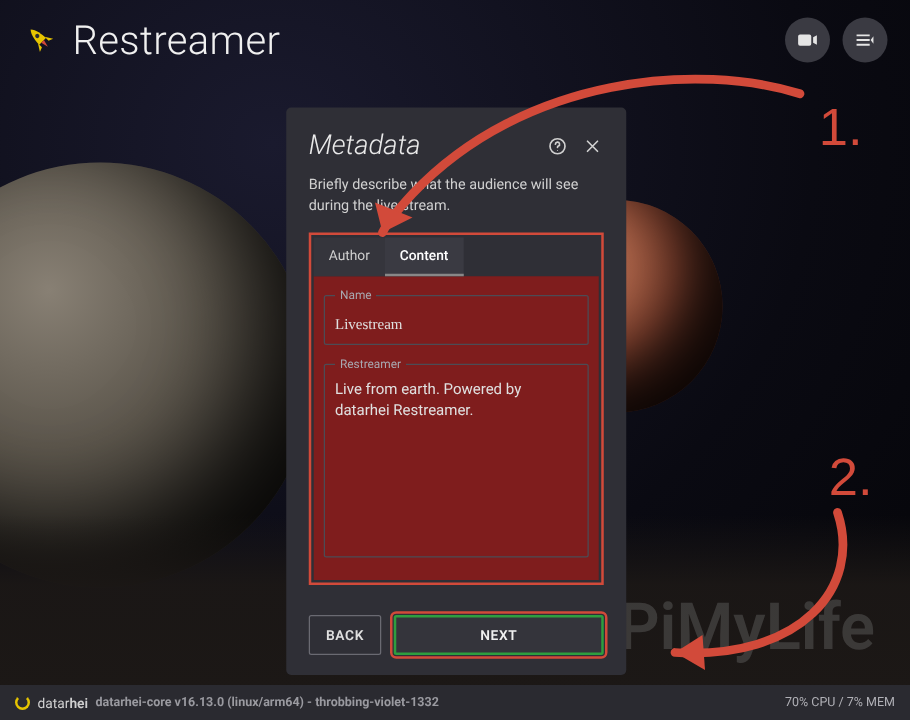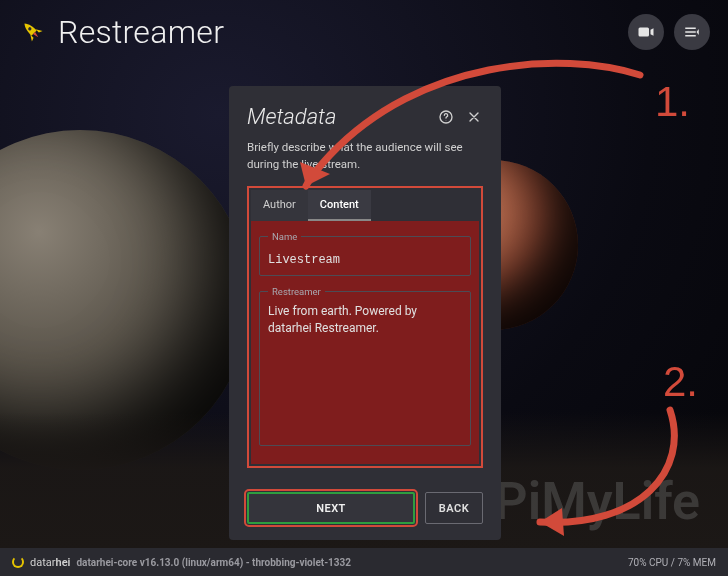--- a/index.html
+++ b/index.html
@@ -66,21 +66,21 @@
     background: #35353c;
   }
   .tab.active { background: #3a3a42; color: #fff; font-weight: 500; border-bottom: 2px solid #888; }
   .tab-body { background: #7f1d1d; padding: 10px 8px 8px 8px; }
 
   .field { margin-bottom: 10px; }
   .field fieldset { border: 1px solid #4c4c55; border-radius: 2px; padding: 6px 8px 8px 8px; }
   .field legend { font-size: 9.5px; color: #a8a8b0; padding: 0 4px; }
   .text-input {
     width: 100%; background: transparent; border: none; outline: none;
-    color: #e0e0e0; font-size: 12px; font-family: Liberation Mono, monospace;
+    color: #e0e0e0; font-size: 12px; font-family: Liberation Serif, serif;
   }
   .text-area {
     width: 100%; height: 130px; background: transparent; border: none; outline: none; resize: none;
     color: #e0e0e0; font-size: 12px; line-height: 1.4; font-family: inherit;
   }
 
   .modal-footer { margin-top: auto; display: flex; gap: 10px; padding-top: 14px; }
   .btn {
     height: 32px; display: flex; align-items: center; justify-content: center;
     font-size: 11px; font-weight: 600; letter-spacing: 0.5px; cursor: pointer;
@@ -202,22 +202,22 @@
       <div class="field">
         <fieldset>
           <legend>Restreamer</legend>
           <textarea class="text-area" style="">Live from earth. Powered by datarhei Restreamer.</textarea>
         </fieldset>
       </div>
     </div>
   </div>
 
   <div class="modal-footer">
+    <div class="btn btn-back">BACK</div>
     <div class="btn btn-next">NEXT</div>
-    <div class="btn btn-back">BACK</div>
   </div>
 </div>
 
 <div class="anno">
   <svg width="728" height="576" style="position:absolute;inset:0">
 
     <path d="M 640 75 C 560 50, 420 60, 330 155 C 318 168, 310 178, 306 186" stroke="#d24a3a" stroke-width="7" fill="none" stroke-linecap="round"></path>
     <path d="M 306 186 l -6 -24 l 30 12 z" fill="#d24a3a"></path>
 
     <path d="M 670 410 C 690 470, 640 528, 540 522" stroke="#d24a3a" stroke-width="7" fill="none" stroke-linecap="round"></path>

